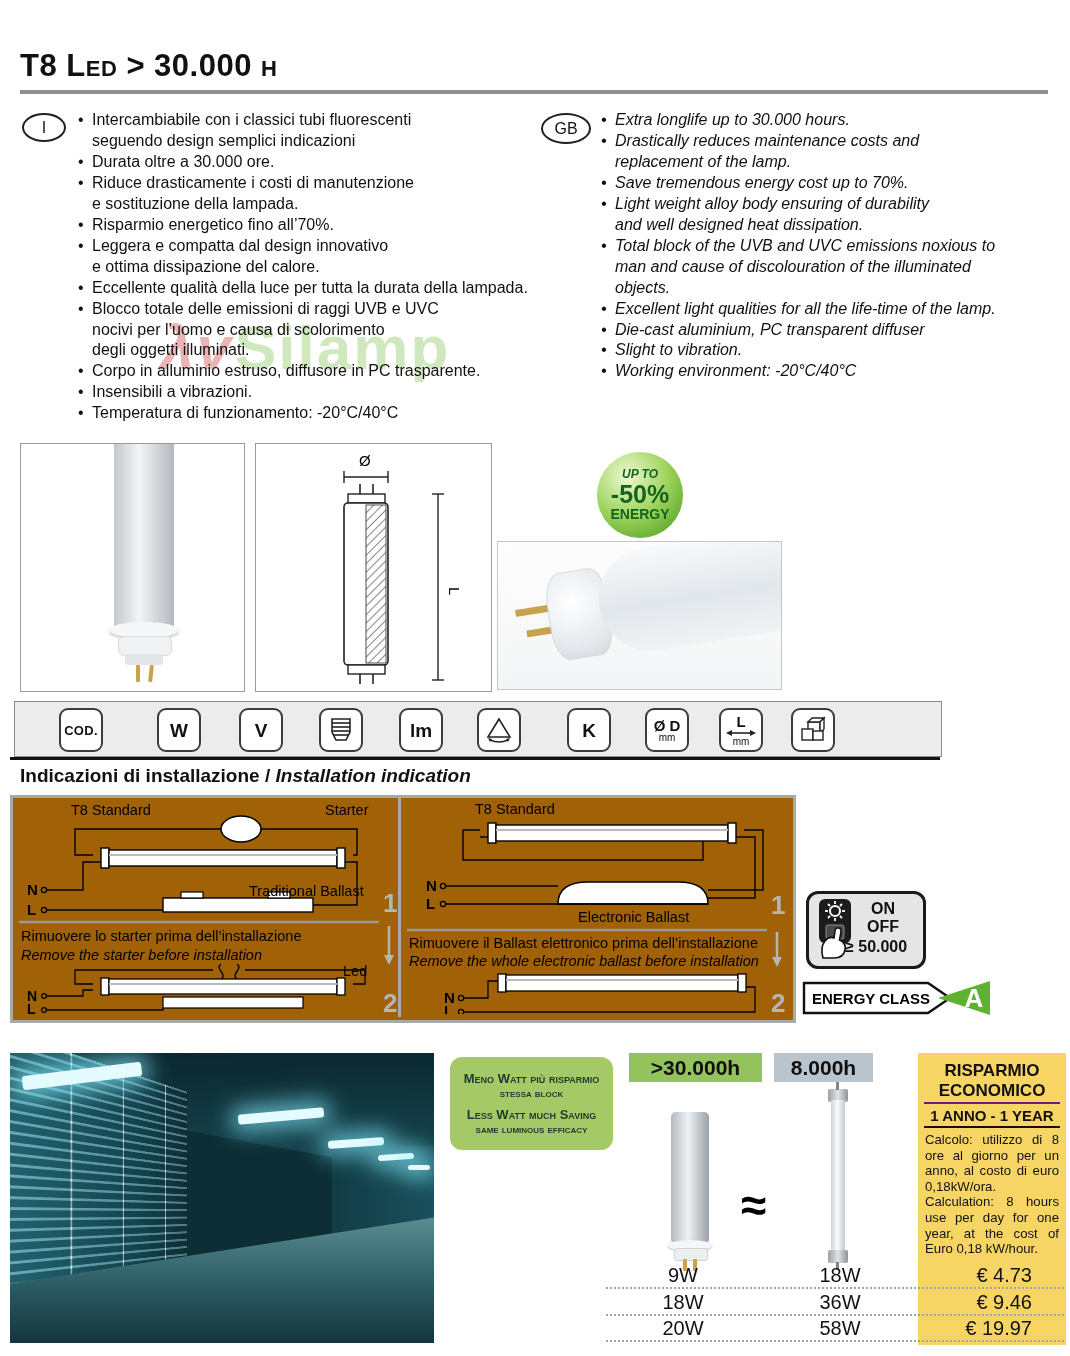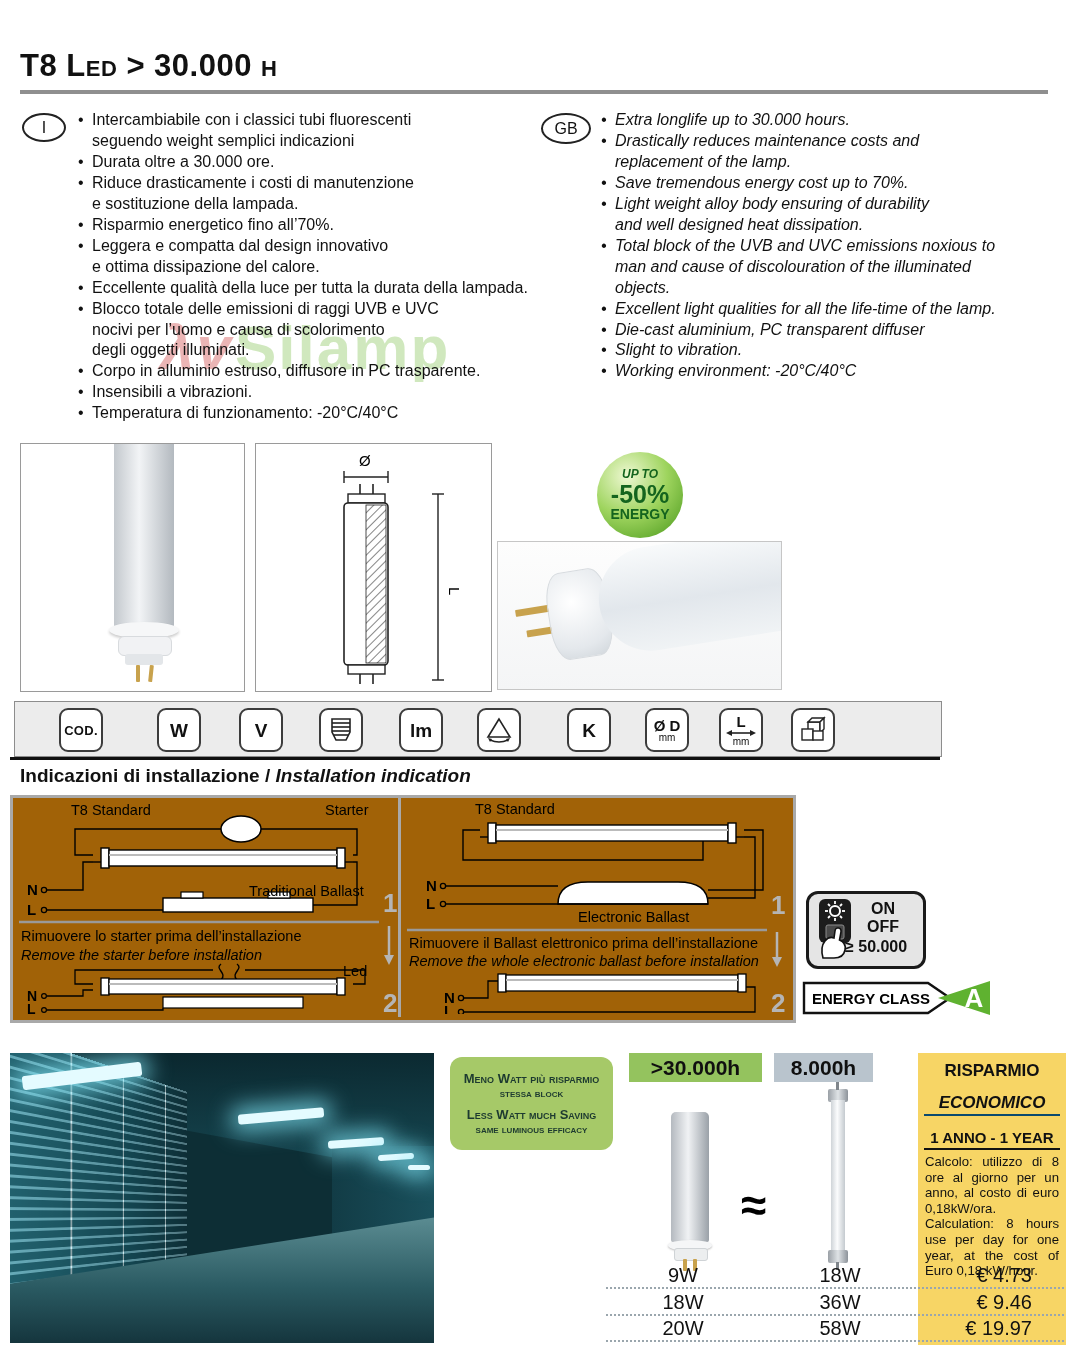--- a/index.html
+++ b/index.html
@@ -100,21 +100,21 @@
 <div class="page">
 
   <div class="abs title">T8 Led &gt; 30.000 h</div>
   <div class="abs title-rule"></div>
 
   <div class="abs wm"><span class="mark">λv</span><span>Silamp</span></div>
 
   <div class="abs lang" style="left:22px;top:113px;width:40px;height:25px;line-height:25px;">I</div>
   <ul class="abs feat" style="left:78px;top:110px;width:480px;">
     <li>Intercambiabile con i classici tubi fluorescenti
-seguendo weight semplici indicazioni</li>
+seguendo design semplici indicazioni</li>
     <li>Durata oltre a 30.000 ore.</li>
     <li>Riduce drasticamente i costi di manutenzione
 e sostituzione della lampada.</li>
     <li>Risparmio energetico fino all’70%.</li>
     <li>Leggera e compatta dal design innovativo
 e ottima dissipazione del calore.</li>
     <li>Eccellente qualità della luce per tutta la durata della lampada.</li>
     <li>Blocco totale delle emissioni di raggi UVB e UVC
 nocivi per l’uomo e causa di scolorimento
 degli oggetti illuminati.</li>
@@ -393,21 +393,21 @@
     <div class="b">stessa block</div>
     <div class="a">Less Watt much Saving</div>
     <div class="b" style="margin-bottom:0;">same luminous efficacy</div>
   </div>
 
   <div class="colhead" style="left:629px;width:133px;background:#94c35e;">&gt;30.000h</div>
   <div class="colhead" style="left:774px;width:99px;background:#b9c4cd;">8.000h</div>
 
   <div class="abs yellow">
     <div class="ttl" style="margin-top:8px;">RISPARMIO</div>
-    <div class="ttl" style="border-bottom:2px solid #0c4a6e;margin:12px 6px;padding-bottom:2px;font-style:italic;">ECONOMICO</div>
+    <div class="ttl" style="border-bottom:2px solid #701a75;margin:0 6px;padding-bottom:2px;">ECONOMICO</div>
     <div class="sub" style="border-top:none;">1 ANNO - 1 YEAR</div>
     <div class="body">Calcolo: utilizzo di 8 ore al giorno per un anno, al costo di euro 0,18kW/ora.</div>
     <div class="body">Calculation: 8 hours use per day for one year, at the cost of Euro 0,18 kW/hour.</div>
   </div>
 
   <div class="abs ledtube"></div>
   <div class="abs ledring"></div>
   <div class="abs ledcap"></div>
   <div class="abs pin" style="left:683px;top:1259px;width:4px;height:12px;"></div>
   <div class="abs pin" style="left:693px;top:1259px;width:4px;height:12px;"></div>

